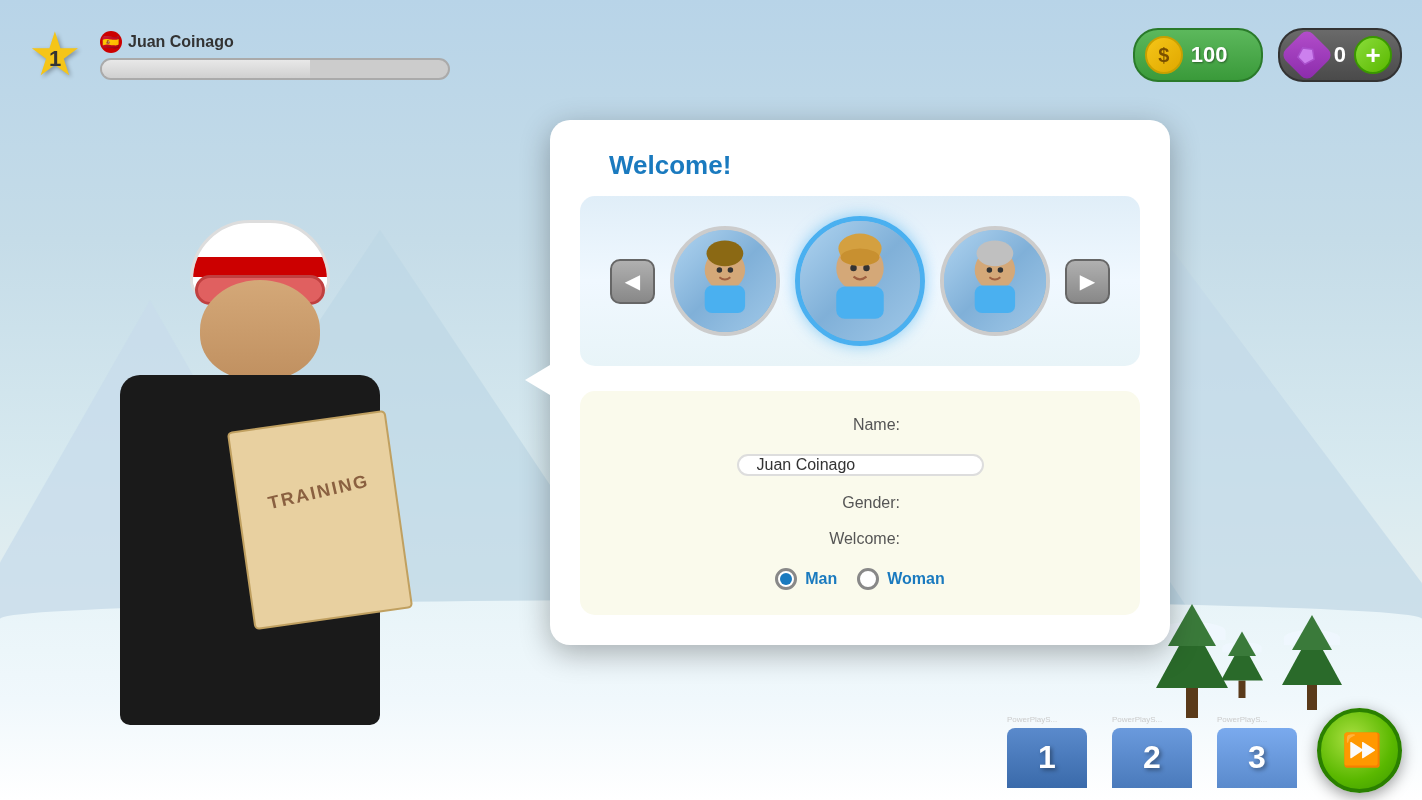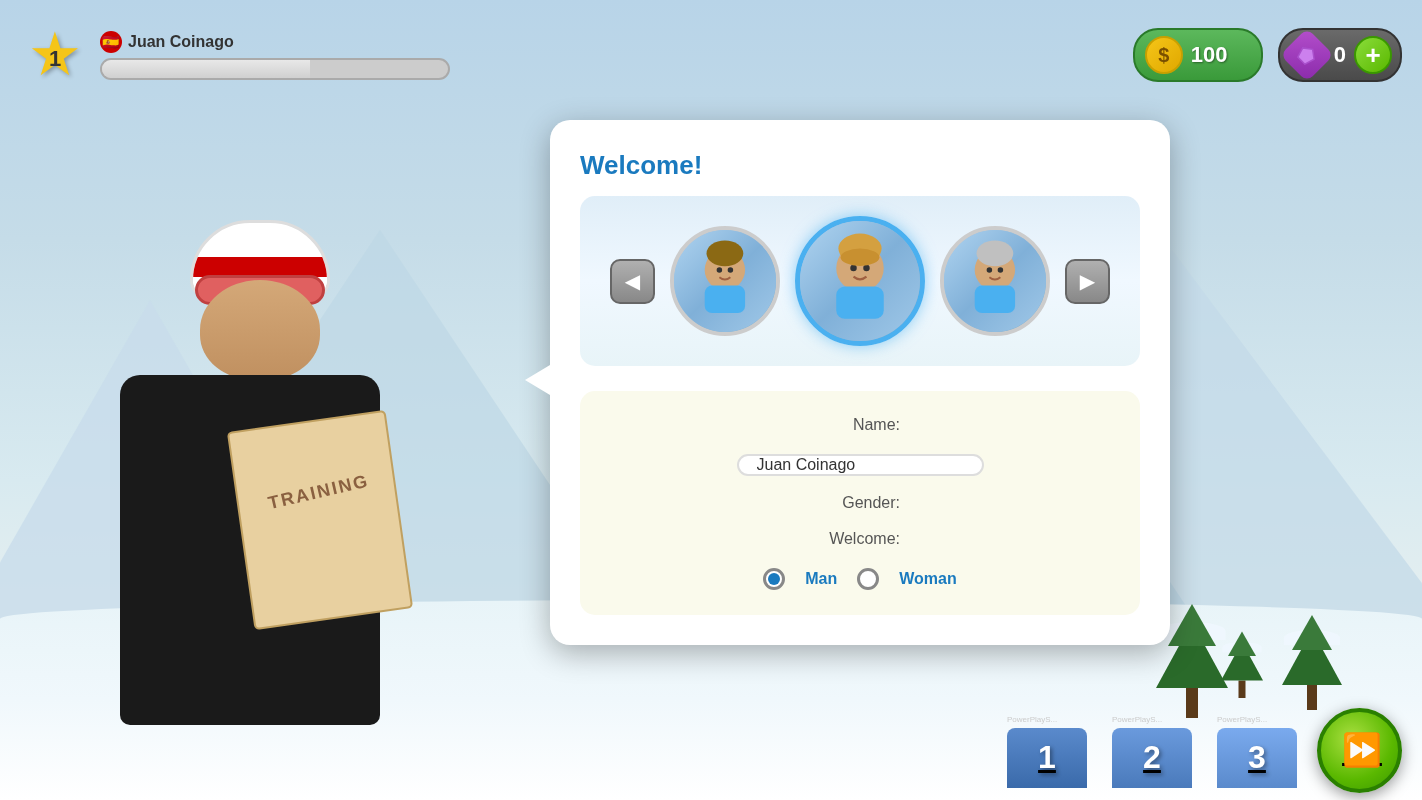--- a/index.html
+++ b/index.html
@@ -212,20 +212,21 @@
       padding: 30px;
       box-shadow: 0 8px 30px rgba(0,0,0,0.3);
       z-index: 20;
     }
 
     .dialog-title {
       font-size: 26px;
       font-weight: bold;
       color: #1a7abf;
       margin-bottom: 15px;
+      margin-left: 29px;
     }
 
     .dialog-text {
       font-size: 15px;
       color: #555;
       line-height: 1.5;
       text-align: center;
       margin-bottom: 25px;
     }
 
@@ -376,21 +377,21 @@
 
     .gender-options {
       display: flex;
       align-items: center;
       gap: 20px;
     }
 
     .gender-option {
       display: flex;
       align-items: center;
-      gap: 20px;
+      gap: 8px;
       cursor: pointer;
     }
 
     .radio-outer {
       width: 22px;
       height: 22px;
       border: 3px solid #888;
       border-radius: 50%;
       display: flex;
       align-items: center;
@@ -423,21 +424,20 @@
       bottom: 0;
       right: 0;
       width: 500px;
       height: 100px;
       display: flex;
       align-items: center;
       justify-content: flex-end;
       padding: 10px 20px;
       gap: 15px;
       z-index: 10;
-      text-decoration: underline;
     }
 
     .rank-tile {
       width: 90px;
       height: 75px;
       display: flex;
       flex-direction: column;
       align-items: center;
       justify-content: flex-end;
       position: relative;

